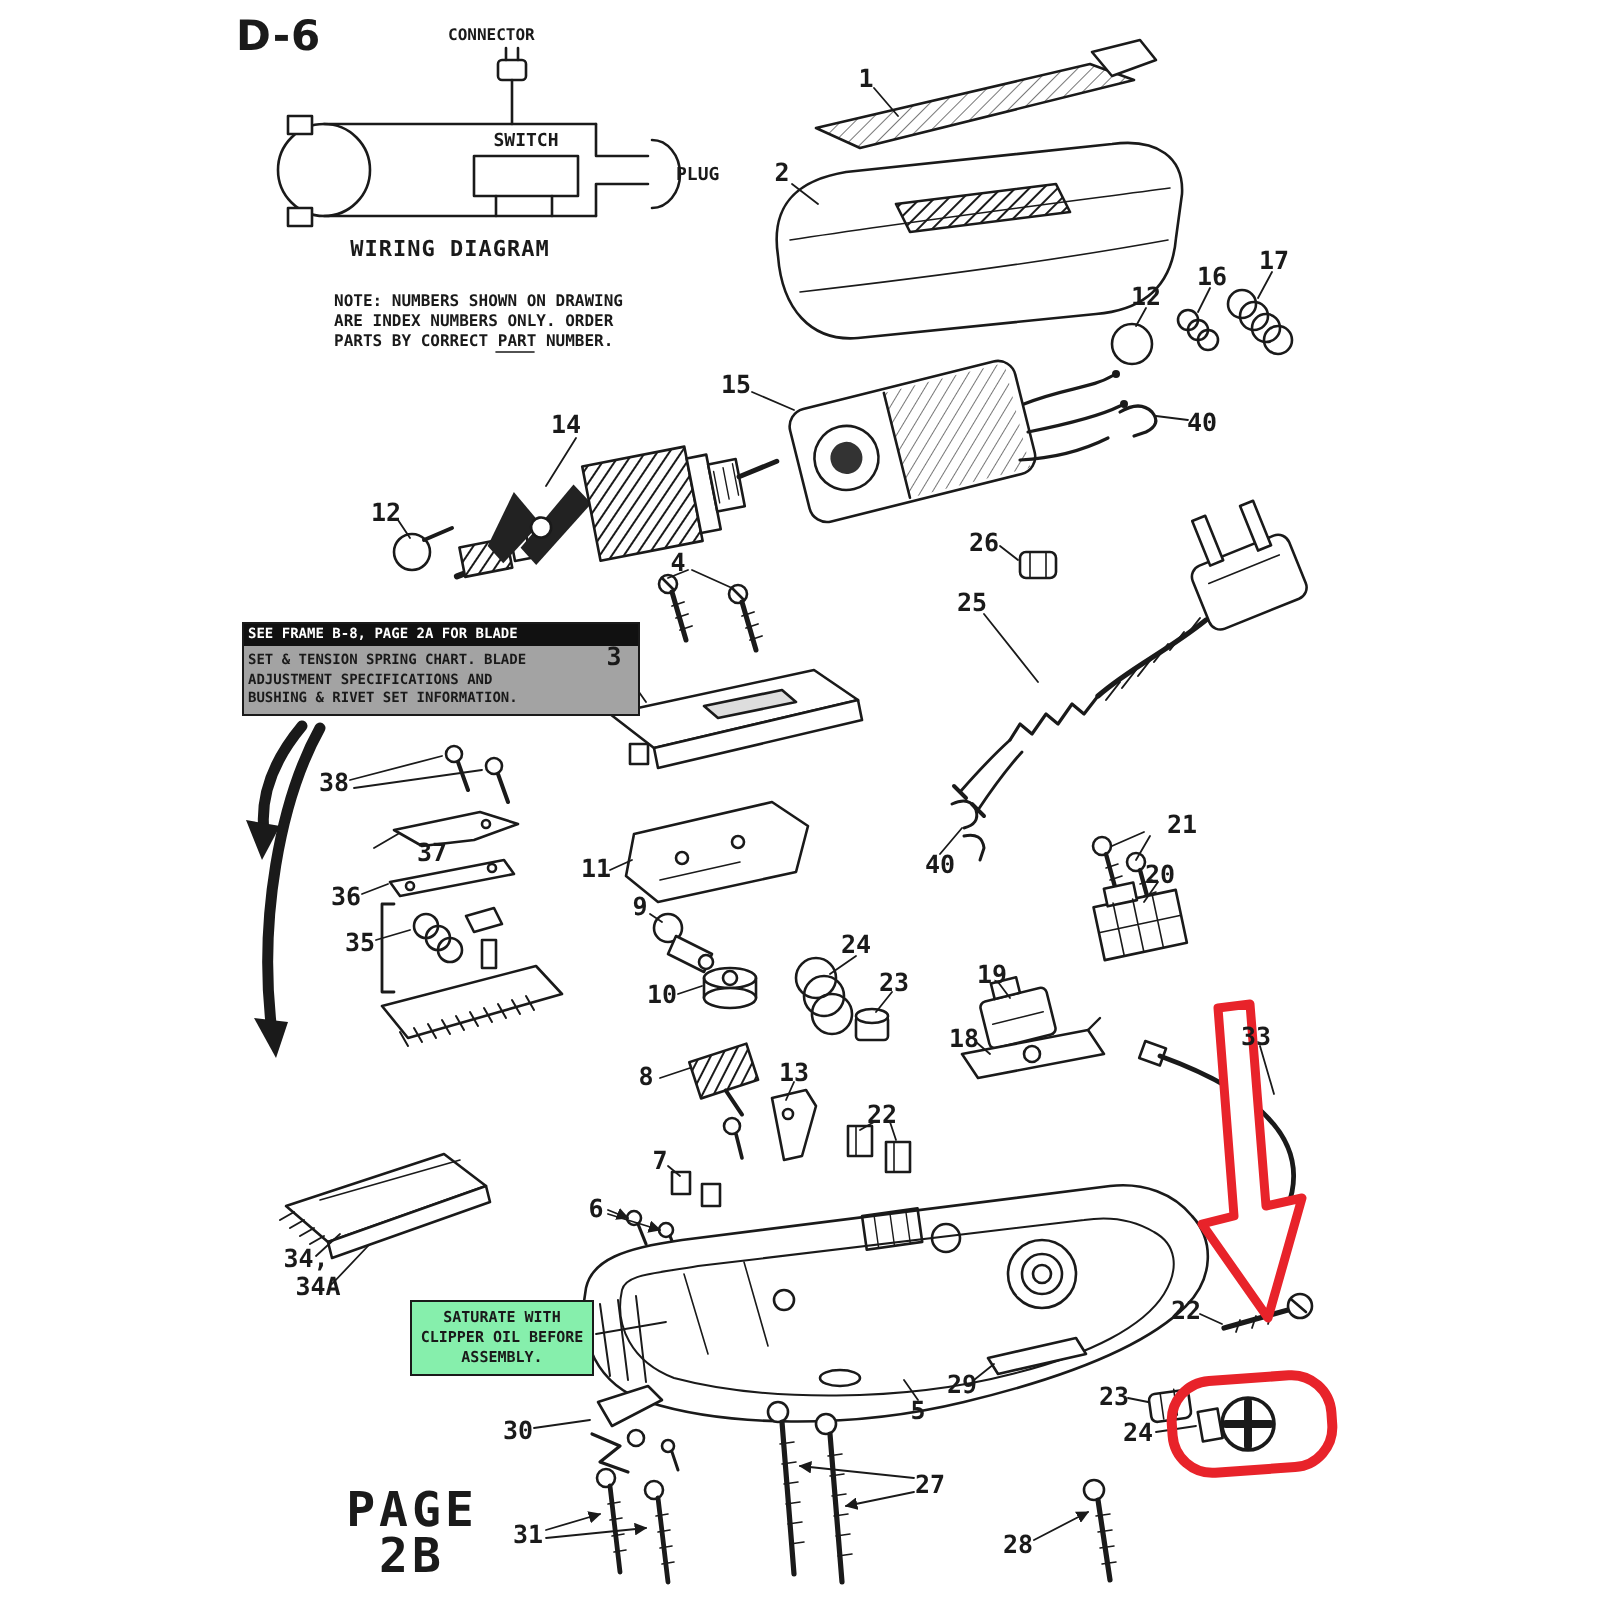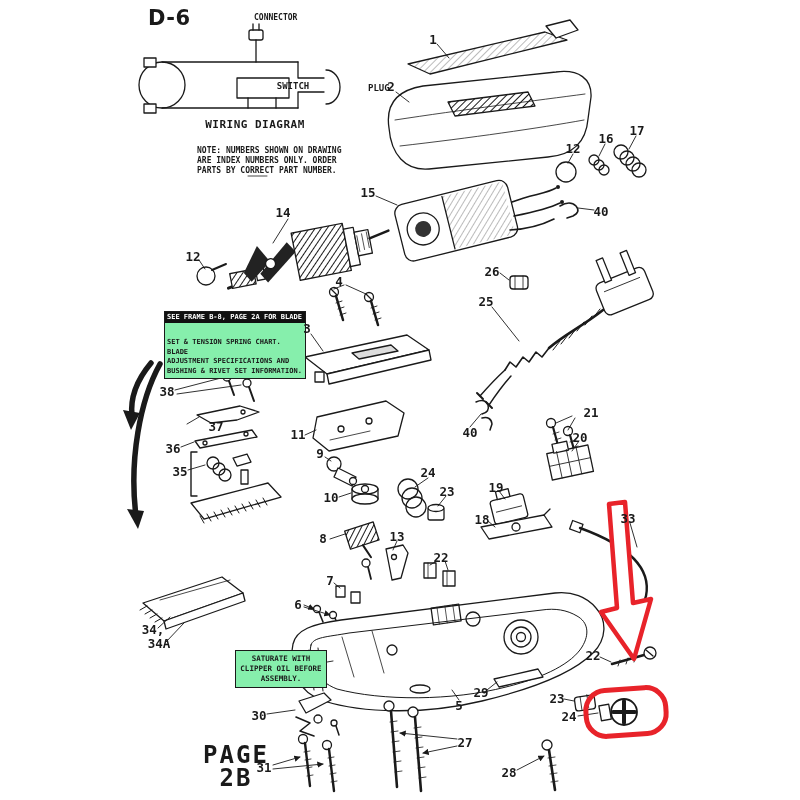--- a/index.html
+++ b/index.html
@@ -1,28 +1,28 @@
 <!DOCTYPE html>
 <html><head>
 <meta charset="utf-8">
 <style>
   html,body{margin:0;padding:0;background:#fff;}
   .stage{position:relative;width:800px;height:800px;background:#fff;overflow:hidden;
          font-family:"DejaVu Sans Mono",monospace;color:#1a1a1a;}
   .stage svg{position:absolute;left:0;top:0;}
-  .ov{position:absolute;color:#1a1a1a;margin-left:30px;}
+  .ov{position:absolute;color:#1a1a1a;}
   .title{left:118px;top:6px;font:700 21px "DejaVu Sans",sans-serif;letter-spacing:.5px;}
   .wd-connector-label{left:224px;top:13px;font-size:8px;font-weight:700;}
-  .wd-switch-label{left:237px;top:81px;width:52px;text-align:center;font-size:9px;font-weight:700;}
+  .wd-switch-label{left:237px;top:66px;width:52px;text-align:center;font-size:9px;font-weight:700;}
   .wd-plug-label{left:338px;top:83px;font-size:9px;font-weight:700;}
   .wd-caption{left:150px;top:118px;width:150px;text-align:center;font-size:11px;font-weight:700;letter-spacing:.5px;}
   .order-note{left:167px;top:146px;font-size:8px;line-height:10px;font-weight:700;white-space:pre-line;}
-  .blade-box{left:134px;top:311px;width:142px;border:1.5px solid #1a1a1a;background:#86efac;box-sizing:border-box;}
+  .blade-box{left:121px;top:311px;width:199px;border:1.5px solid #1a1a1a;background:#a3a3a3;box-sizing:border-box;}
   .blade-head{background:#111;color:#fff;font-size:7px;line-height:11px;padding:0 2px;font-weight:700;}
-  .blade-body{font-size:7px;line-height:9.5px;padding:15px 2px 2px;white-space:pre-line;font-weight:700;}
+  .blade-body{font-size:7px;line-height:9.5px;padding:3px 2px 2px;white-space:pre-line;font-weight:700;}
   .oil-box{left:205px;top:650px;width:92px;border:1.5px solid #1a1a1a;background:#86efac;font-size:7.5px;
            line-height:10px;text-align:center;padding:3px 0;white-space:pre-line;font-weight:700;box-sizing:border-box;}
   .page-label{left:168px;top:744px;width:76px;text-align:center;font-size:24px;font-weight:700;letter-spacing:2px;line-height:23px;}
   .part-num{position:absolute;transform:translate(-50%,-50%);font:700 12.5px "DejaVu Sans Mono",monospace;color:#1a1a1a;}
 </style>
 </head>
 <body>
 
 <div class="stage">
 

